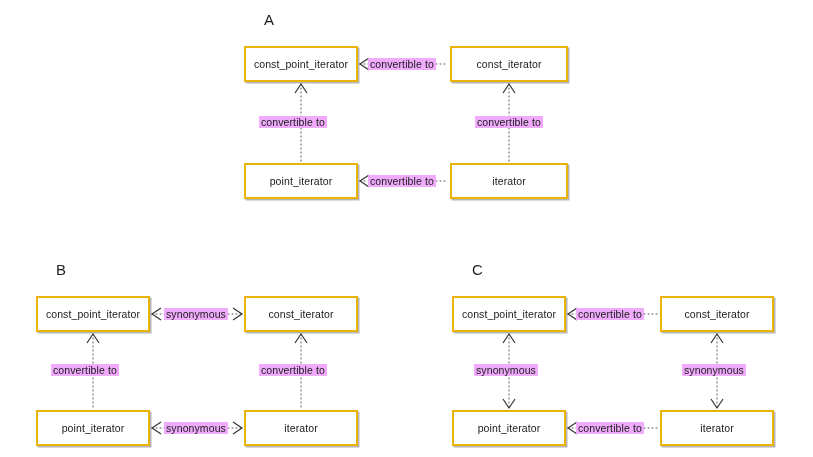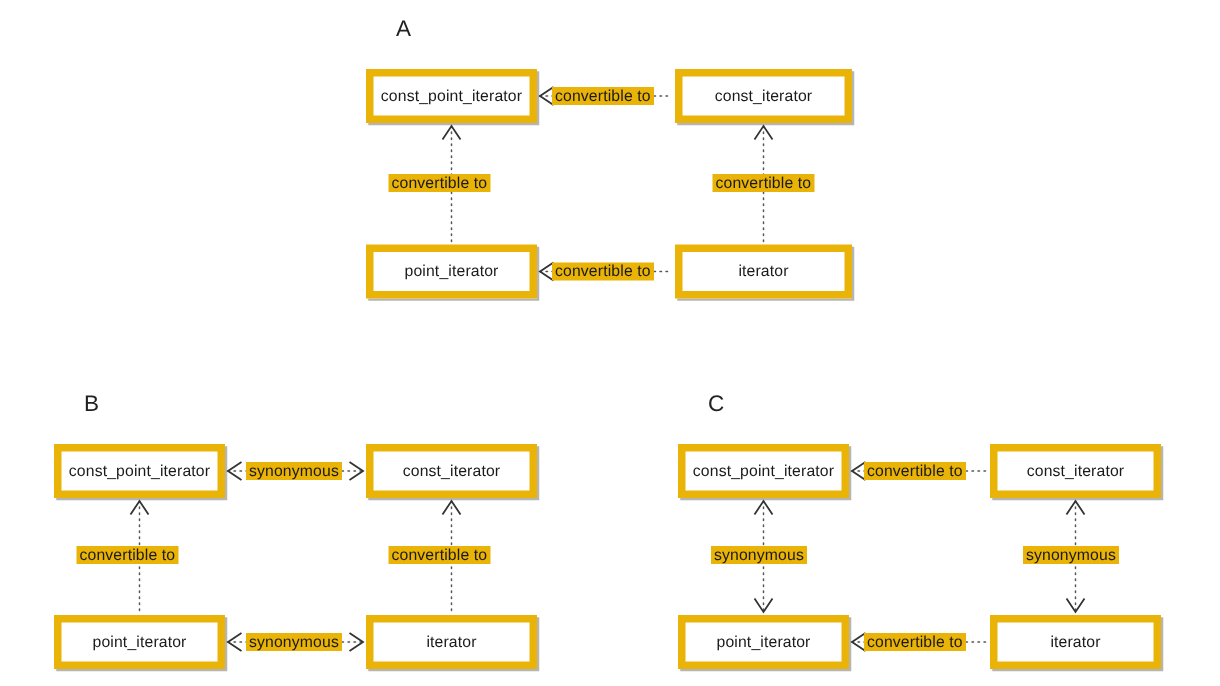--- a/index.html
+++ b/index.html
@@ -29,21 +29,21 @@
     position: absolute;
     font-size: 15px;
     line-height: 15px;
     color: #222222;
     letter-spacing: 0.2px;
     white-space: nowrap;
   }
   .node-box {
     position: absolute;
     box-sizing: border-box;
-    border: 5px solid #eab308;
+    border: 2px solid #eab308;
     background: #ffffff;
     display: flex;
     align-items: center;
     justify-content: center;
     box-shadow: 1.5px 1.5px 0 0 rgba(120,120,120,0.55);
   }
   .node-label {
     font-size: 10.5px;
     line-height: 12px;
     color: #1a1a1a;
@@ -52,21 +52,21 @@
   }
   .edge {
     position: absolute;
   }
   .edge-label {
     position: absolute;
     font-size: 10.5px;
     line-height: 12px;
     color: #1a1a1a;
     white-space: nowrap;
-    background: #eab308;
+    background: #f0abfc;
     padding: 0 2px;
     letter-spacing: 0.1px;
   }
   .edge svg {
     display: block;
     overflow: visible;
   }
 </style>
 </head>
 <body>

